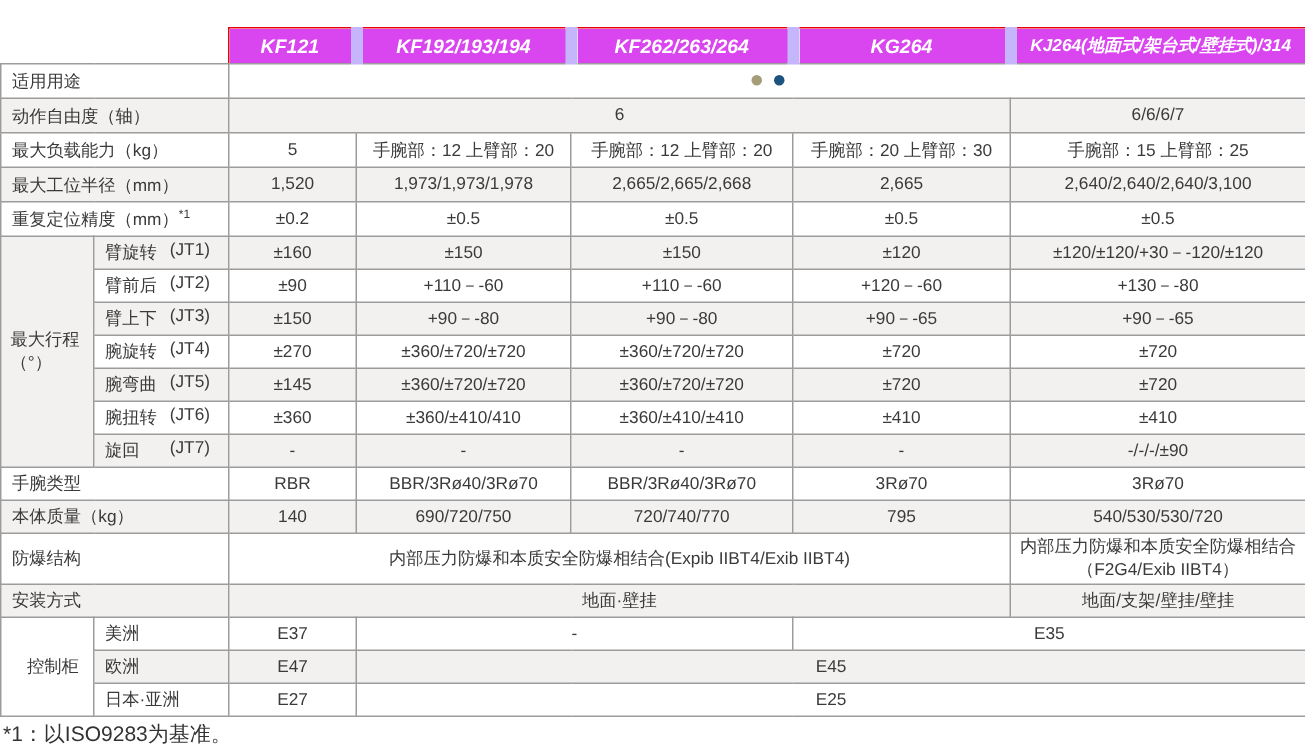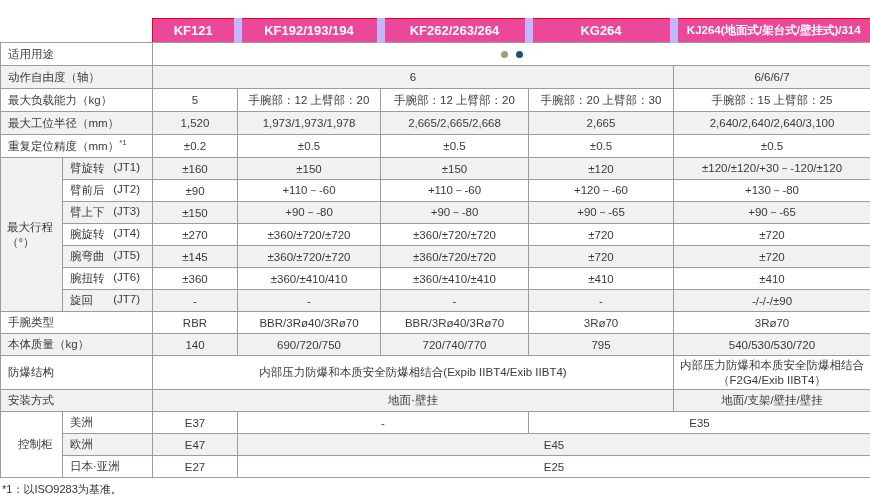--- a/index.html
+++ b/index.html
@@ -11,36 +11,36 @@
   table.spec{
     border-collapse:collapse;table-layout:fixed;width:870px;margin-top:18px;
   }
   td,th{
     border:1px solid #9c9c9c;font-size:11.5px;height:21px;padding:0 2px;
     text-align:center;vertical-align:middle;white-space:nowrap;overflow:hidden;
     font-weight:normal;color:#3a3a3a;background:#fff;
   }
   tr.r22 td{height:22px;}
   thead th{
-    background:#ec4899;color:#fff;font-weight:bold;font-size:13px;height:23px;
-    border:1px solid #e60012;border-bottom:1px solid #9c9c9c;
+    background:#d946ef;color:#fff;font-weight:bold;font-size:13px;height:23px;
+    border:1px solid #e60012;border-bottom:1px solid #9c9c9c;font-style:italic;
   }
   thead th + th{border-left:8px solid #c4b5fd;}
   thead th.small{font-size:11.5px;}
   td.blank{border:none;background:#fff;}
   tr.stripe td{background:#f2f1ef;margin-left:48px;}
   td.lbl{text-align:left;padding-left:7px;}
   td.grp{text-align:left;padding-left:6px;background:#f2f1ef;line-height:15px;}
   td.grp2{text-align:left;padding-left:17px;background:#fff;}
   td.sub{text-align:right;padding:0;}
   td.sub .flex{display:flex;justify-content:space-between;padding:0 12px 0 7px;}
   tr.tall td{height:33px;}
   .twoline{line-height:15px;white-space:nowrap;}
   .dot{width:7px;height:7px;border-radius:50%;display:inline-block;margin:0 4px;vertical-align:middle;}
-  .foot{font-size:11px;color:#333;margin:4px 0 0 2px;line-height:15px;}
+  .foot{font-size:14px;color:#333;margin:4px 0 0 2px;line-height:15px;}
   .legend{font-size:11px;color:#333;margin:2px 0 0 6px;line-height:16px;display:flex;align-items:center;}
   sup.note{font-size:8px;vertical-align:super;}
 </style>
 </head>
 <body>
 
 <div class="page">
   <table class="spec">
     <colgroup>
       <col style="width:62px">

